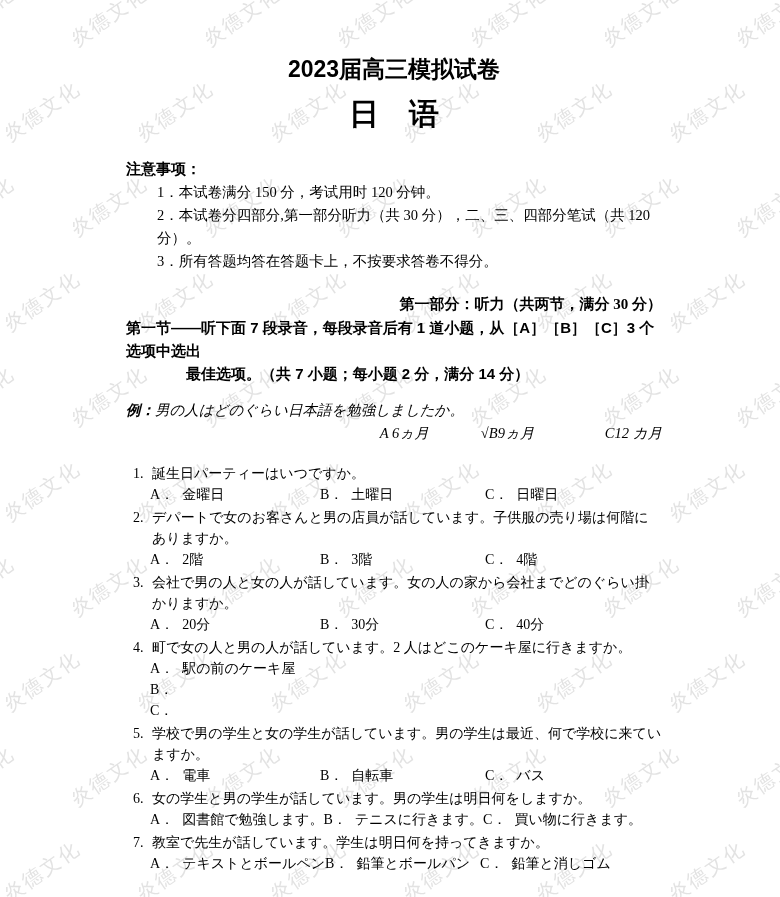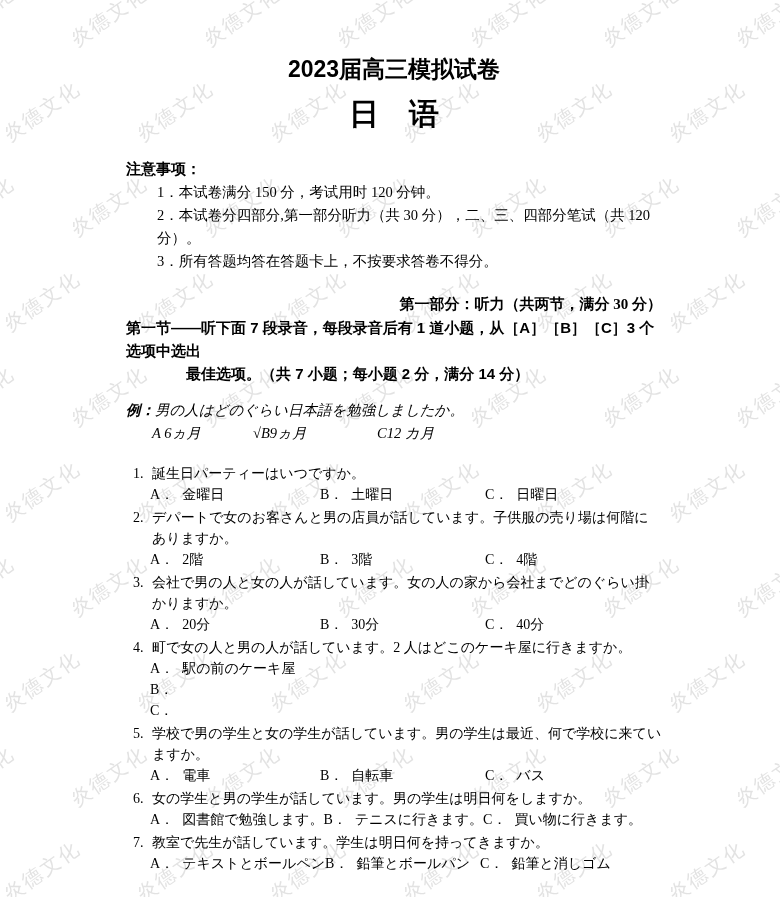--- a/index.html
+++ b/index.html
@@ -41,21 +41,21 @@
   .section-line1{
     font-size:15px;font-weight:bold;line-height:23px;
     font-family:"Liberation Sans","DejaVu Sans",sans-serif;
   }
   .section-line2{
     font-size:15px;font-weight:bold;line-height:23px;margin-left:60px;
     font-family:"Liberation Sans","DejaVu Sans",sans-serif;
   }
   .example-line{font-size:14.5px;font-style:italic;line-height:23px;margin-top:14px;}
   .ex-label{font-weight:bold;}
-  .ex-opts{display:flex;font-size:14.5px;font-style:italic;line-height:23px;margin-left:26px;}
+  .ex-opts{display:flex;font-size:14.5px;font-style:italic;line-height:23px;margin-left:26px;justify-content:flex-end;}
   .ex-opt{flex:0 0 auto;}
   .ex-opt.c0{width:101px;}
   .ex-opt.c1{width:124px;}
   
   #questions{margin-top:18px;}
   .question{margin-bottom:2px;}
   .q-main{display:flex;font-size:14px;line-height:21px;}
   .q-num{flex:0 0 19px;margin-left:7px;}
   .q-text{flex:1;max-width:510px;}
   .opts-row{display:flex;font-size:14px;line-height:21px;margin-left:24px;}

